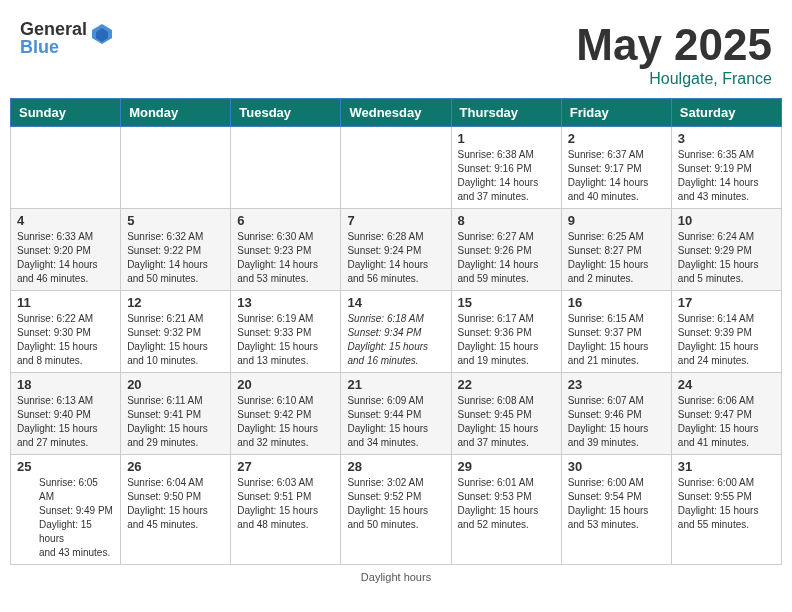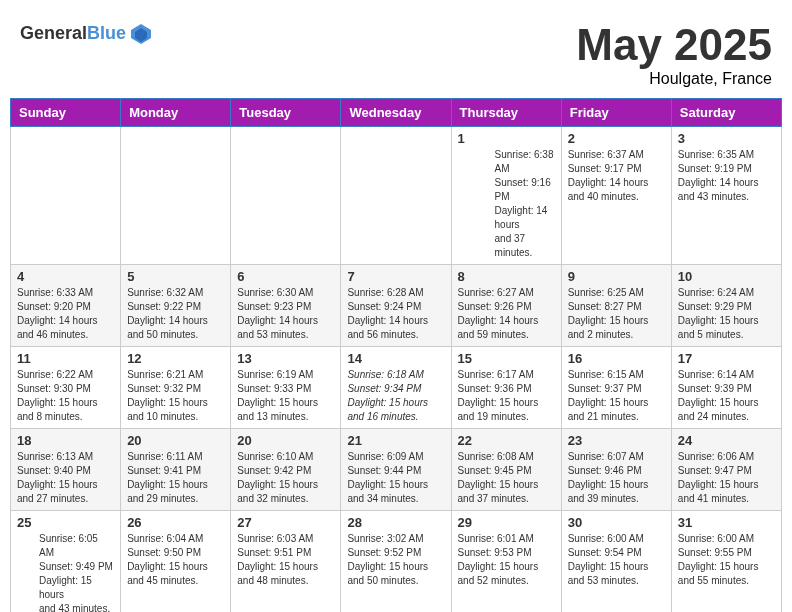--- a/index.html
+++ b/index.html
@@ -15,21 +15,21 @@
       justify-content: space-between;
       align-items: flex-start;
       padding: 10px 10px 5px 10px;
     }
     .logo {
       display: flex;
       align-items: center;
     }
     .logo-text {
       display: flex;
-      flex-direction: row;
+      flex-direction: column;
       line-height: 1;
     }
     .logo-general {
       font-size: 18px;
       font-weight: bold;
       color: #333;
     }
     .logo-blue {
       font-size: 18px;
       font-weight: bold;
@@ -45,29 +45,29 @@
     .title-block {
       text-align: right;
     }
     .month-title {
       font-size: 44px;
       font-weight: bold;
       color: #333;
     }
     .location-title {
       font-size: 16px;
-      color: #000000;
+      color: #0f766e;
     }
     .calendar {
       width: 100%;
       border-collapse: collapse;
       margin-top: 5px;
     }
     .calendar th {
-      background-color: #a21caf;
+      background-color: #0f766e;
       color: #fff;
       text-align: left;
       padding: 6px 8px;
       font-size: 13px;
       font-weight: bold;
       border: 1px solid #3a7bc8;
       margin-left: 43px;
     }
     .calendar td {
       border: 1px solid #ccc;
@@ -140,21 +140,21 @@
       </tr>
   </thead>
   <tbody id="calendar-body">
   <tr>
         <td class="empty-cell"></td>
         <td class="empty-cell"></td>
         <td class="empty-cell"></td>
         <td class="empty-cell"></td>
         <td>
           <span class="day-number">1</span>
-          <div class="day-info" style="white-space: pre-line; margin-left: 37px;">Sunrise: 6:38 AM
+          <div class="day-info" style="white-space: pre-line;">Sunrise: 6:38 AM
 Sunset: 9:16 PM
 Daylight: 14 hours
 and 37 minutes.</div>
         </td>
         <td>
           <span class="day-number">2</span>
           <div class="day-info" style="white-space: pre-line;">Sunrise: 6:37 AM
 Sunset: 9:17 PM
 Daylight: 14 hours
 and 40 minutes.</div>

